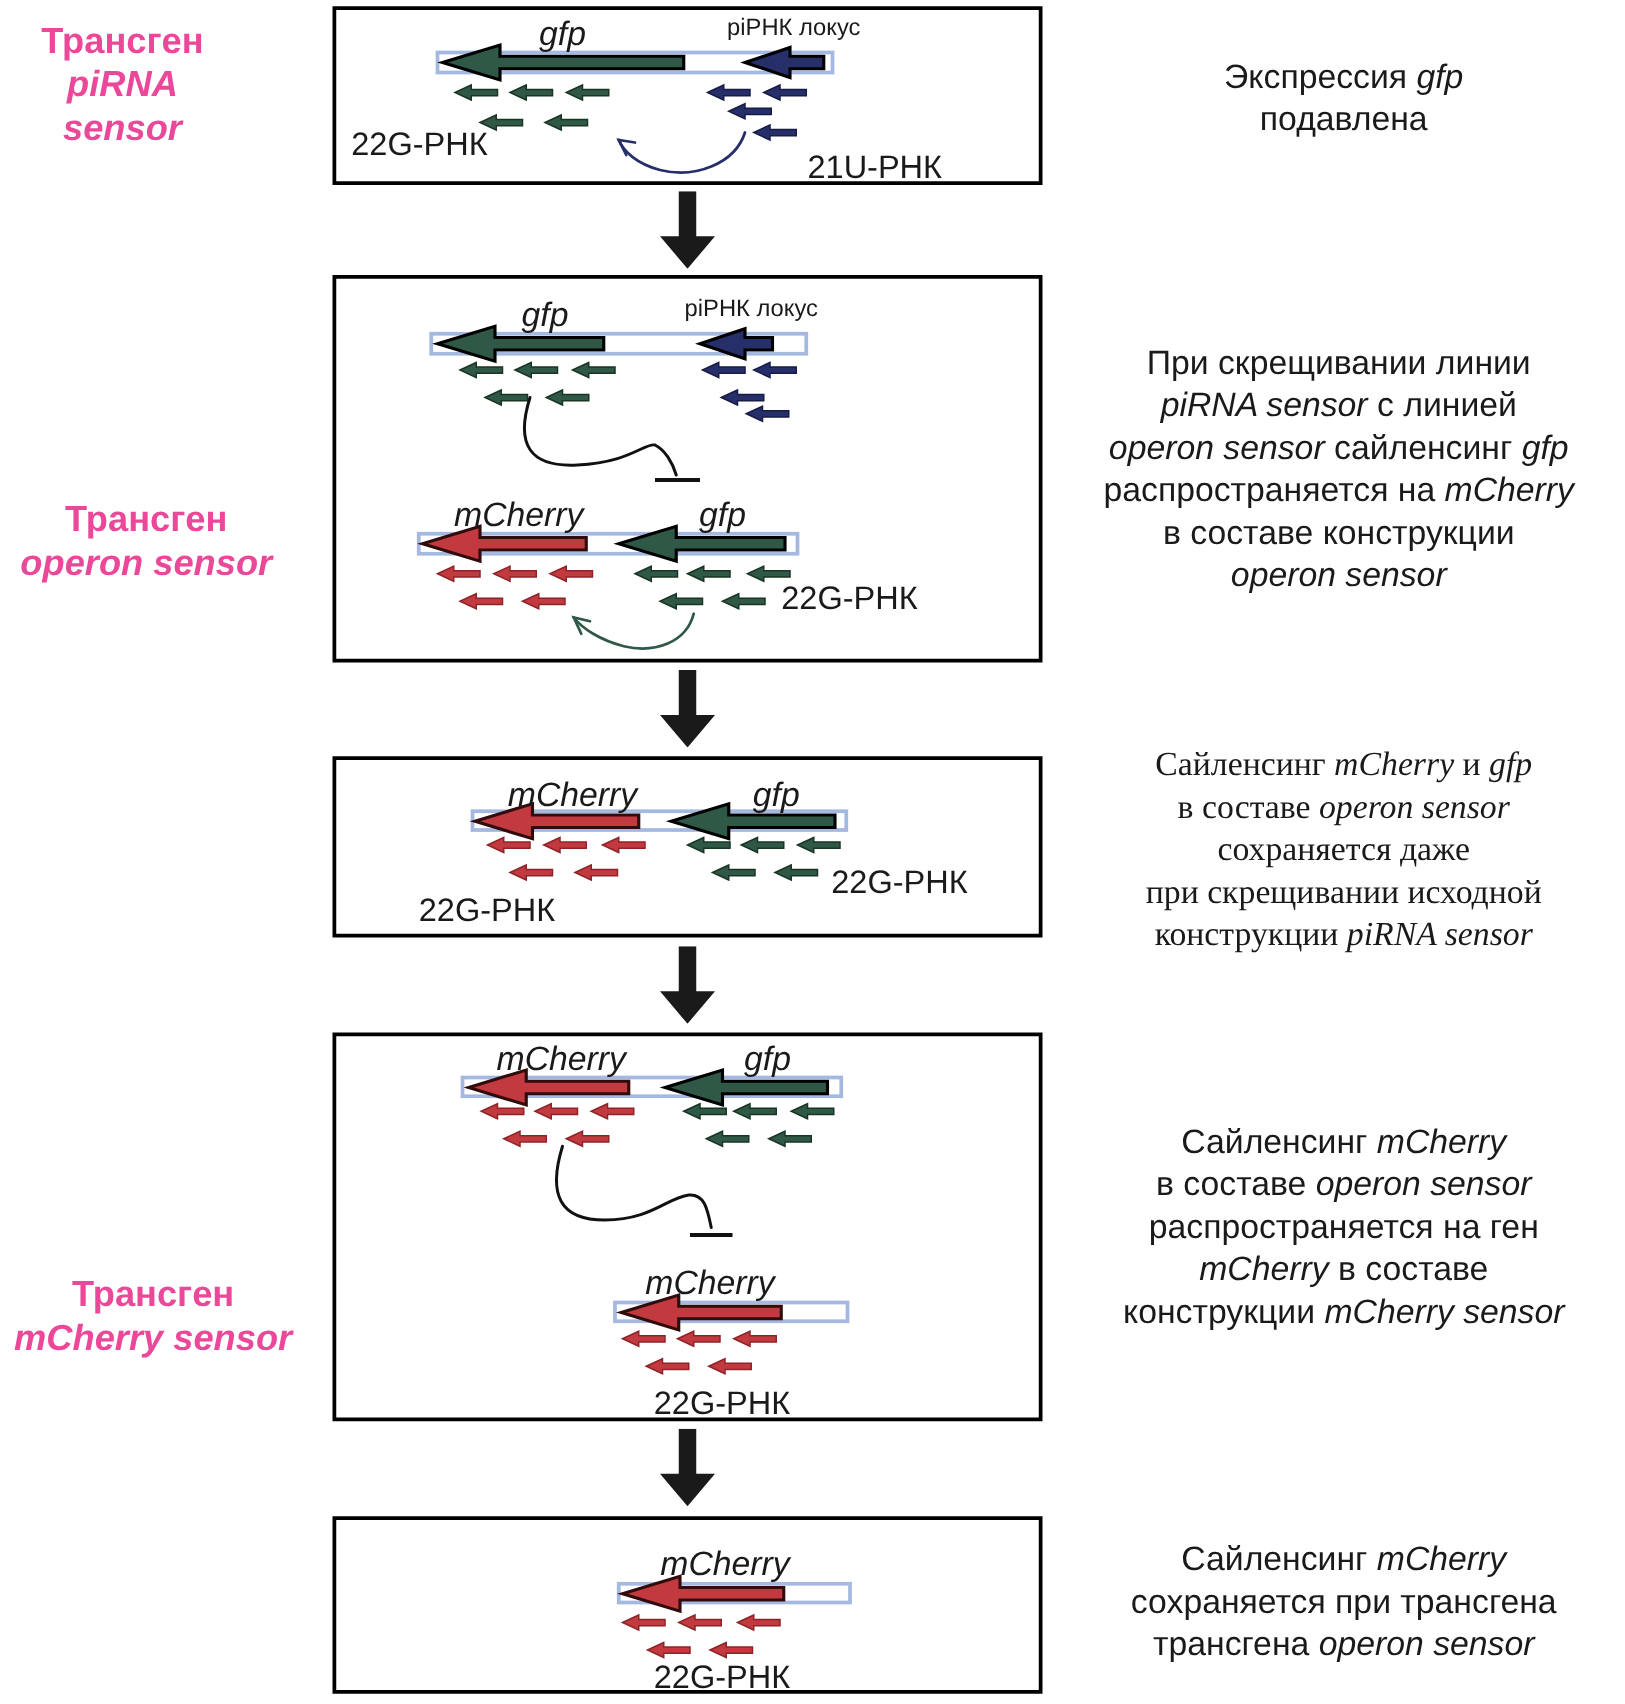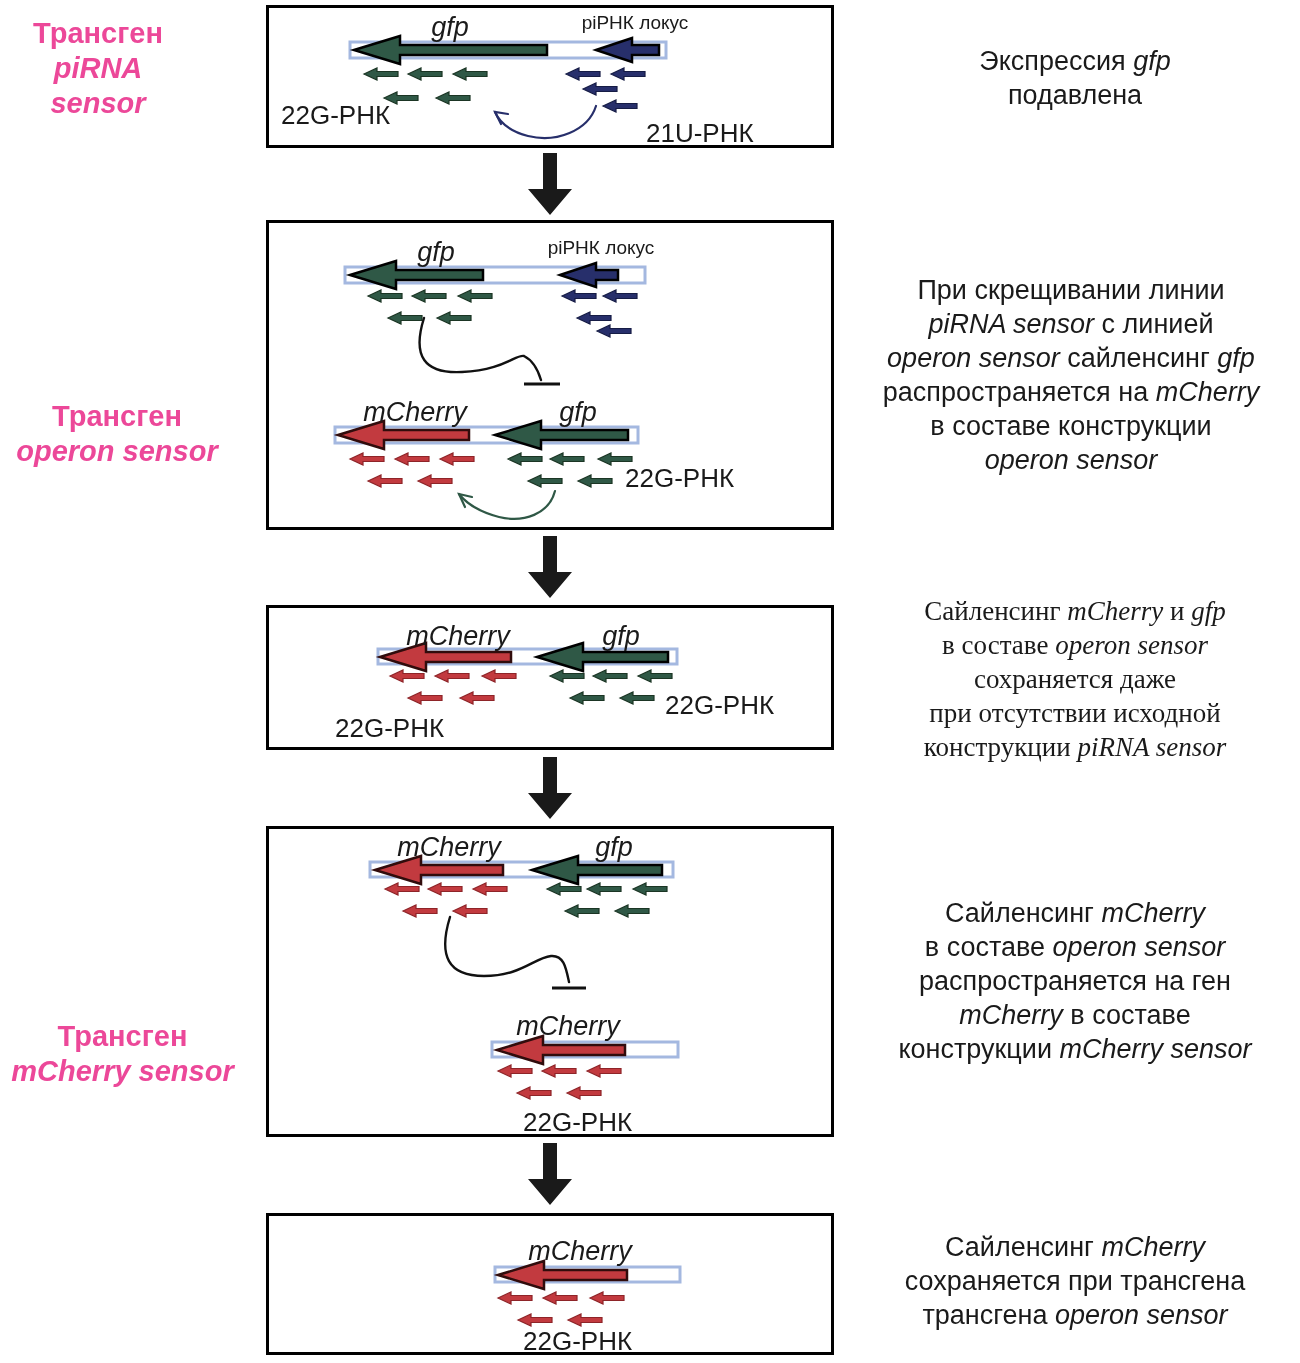--- a/index.html
+++ b/index.html
@@ -247,21 +247,21 @@
       <div><i>piRNA sensor</i><span> с линией</span></div>
       <div><i>operon sensor</i><span> сайленсинг </span><i>gfp</i></div>
       <div><span>распространяется на </span><i>mCherry</i></div>
       <div><span>в составе конструкции</span></div>
       <div><i>operon sensor</i></div>
     </div>
   <div class="right-text" style="left:850px;top:594px;width:450px;font-family:Liberation Serif, serif;">
       <div><span>Сайленсинг </span><i>mCherry</i><span> и </span><i>gfp</i></div>
       <div><span>в составе </span><i>operon sensor</i></div>
       <div><span>сохраняется даже</span></div>
-      <div><span>при отсутствии исходной</span></div>
+      <div><span>при скрещивании исходной</span></div>
       <div><span>конструкции </span><i>piRNA sensor</i></div>
     </div>
   <div class="right-text" style="left:850px;top:896px;width:450px;">
       <div><span>Сайленсинг </span><i>mCherry</i></div>
       <div><span>в составе </span><i>operon sensor</i></div>
       <div><span>распространяется на ген</span></div>
       <div><i>mCherry</i><span> в составе</span></div>
       <div><span>конструкции </span><i>mCherry sensor</i></div>
     </div>
   <div class="right-text" style="left:850px;top:1230px;width:450px;">

